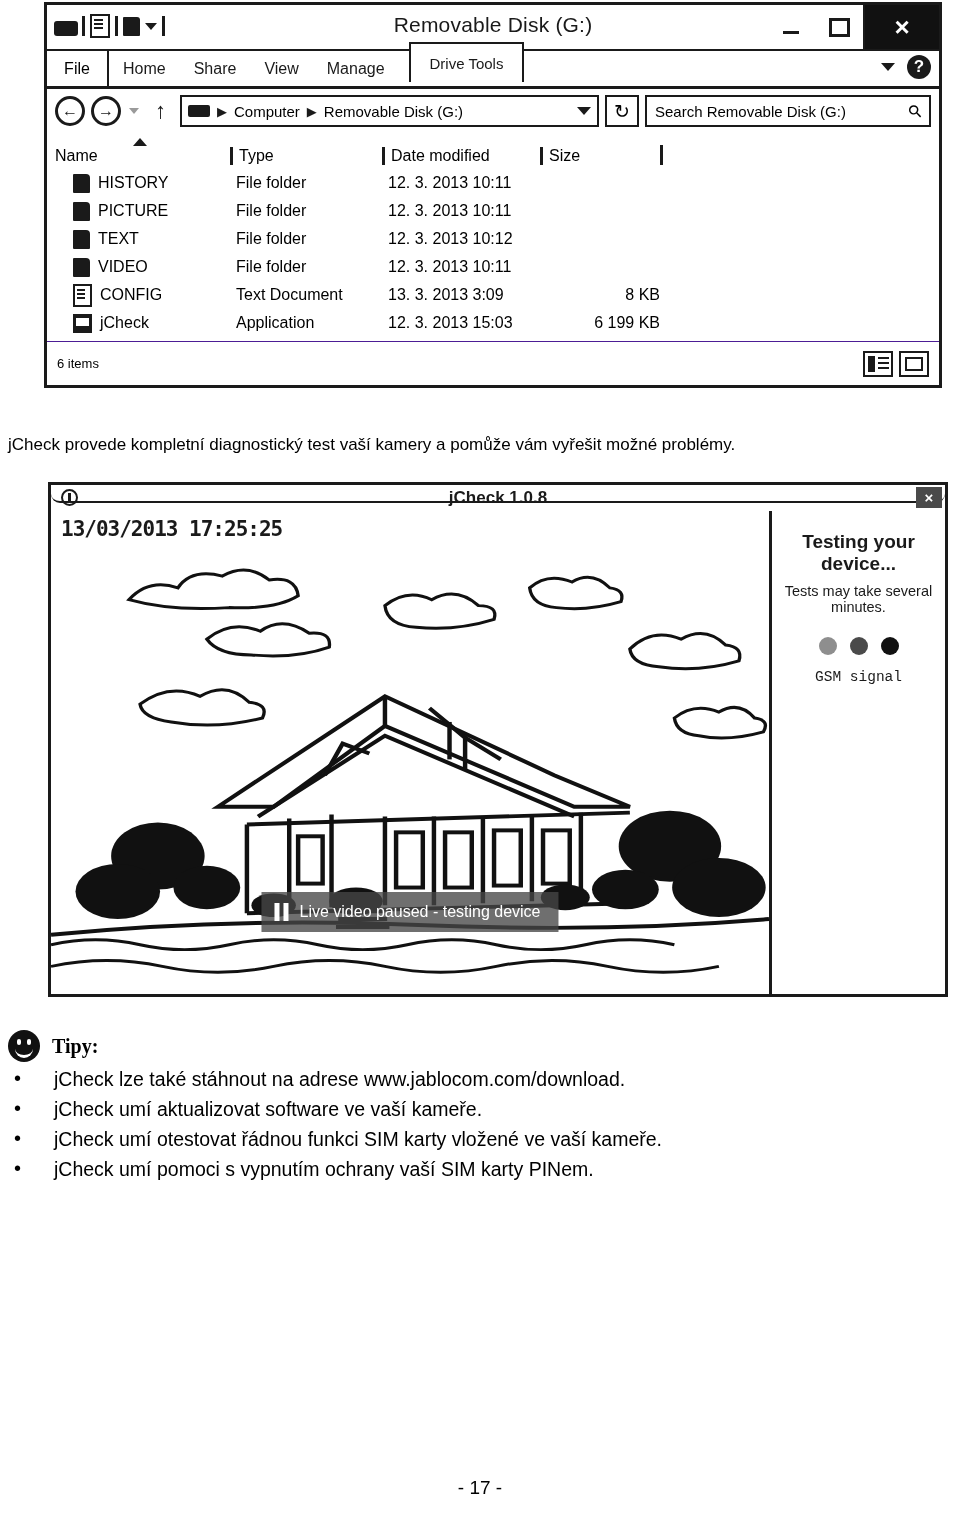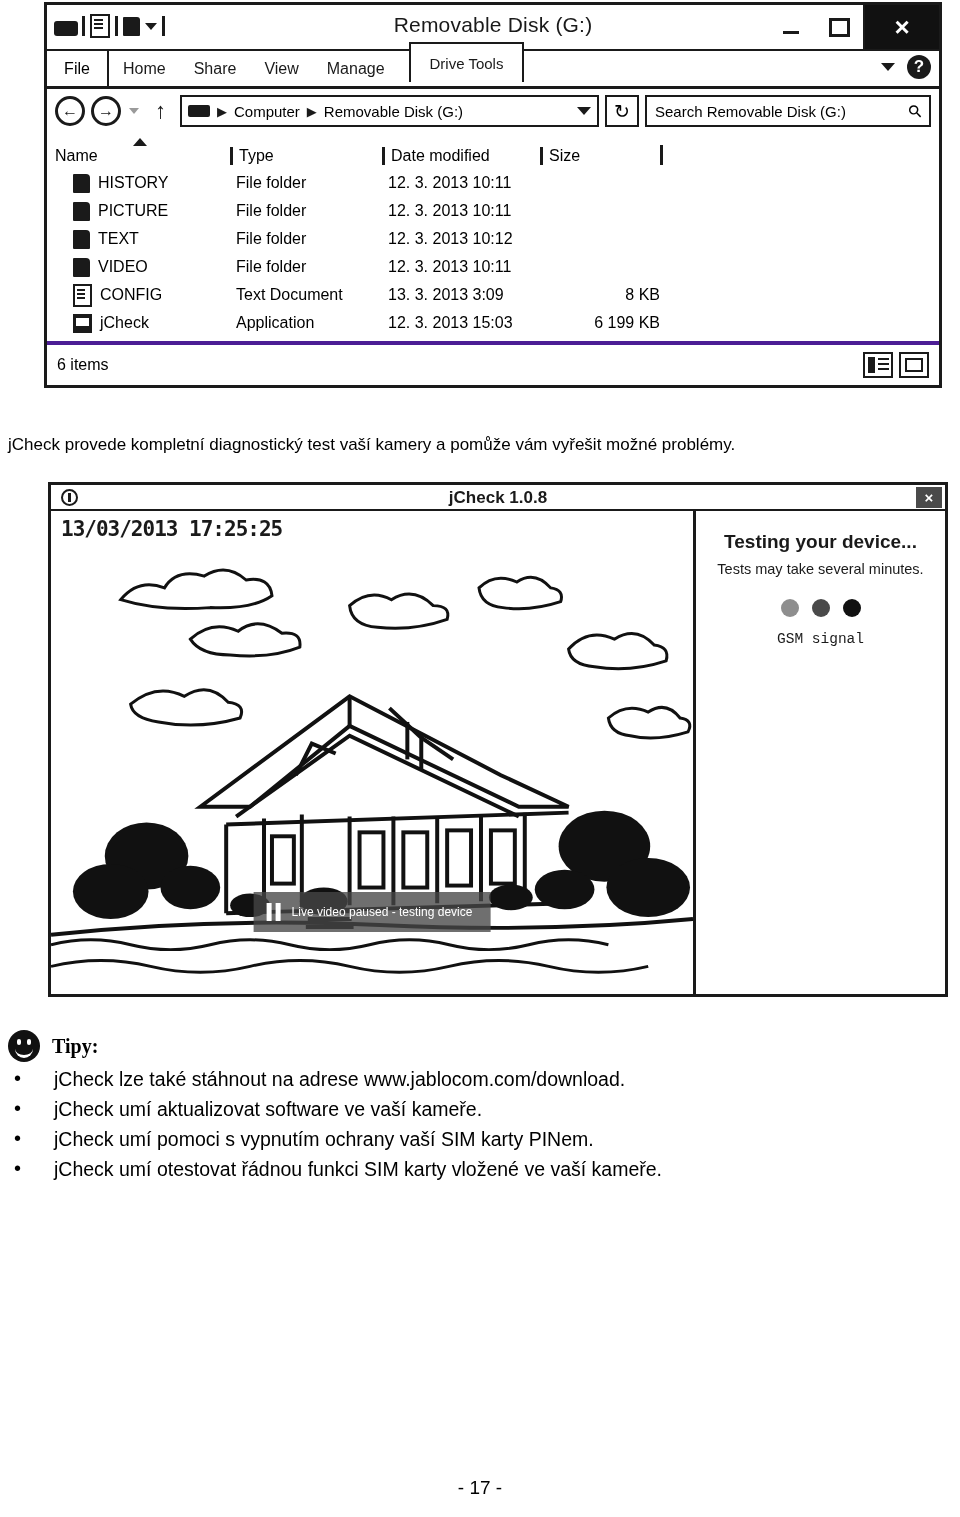--- a/index.html
+++ b/index.html
@@ -352,26 +352,26 @@
     position: absolute;
     left: 3px; top: 4px;
     width: 13px; height: 8px;
     background: #fff;
   }
 
   .exp-status {
     position: absolute;
     left: 0; right: 0; bottom: 0;
     height: 44px;
-    border-top: 4px solid #4c1d95;
+    border-top: 1px solid #4c1d95;
     display: flex;
     align-items: center;
     padding: 12px 10px;
     box-sizing: border-box;
-    font-size: 16px;
+    font-size: 13px;
   }
   .status-views {
     margin-left: auto;
     display: flex;
     gap: 6px;
     align-items: center;
   }
   .view-btn {
     width: 30px; height: 26px;
     border: 2px solid #1a1a1a;
@@ -420,23 +420,24 @@
     left: 48px;
     top: 482px;
     width: 900px;
     height: 515px;
     border: 3px solid #1a1a1a;
     box-sizing: border-box;
     background: #fff;
   }
   .jc-titlebar {
     position: relative;
-    height: 26px;
+    height: 18px;
     border-bottom: 2px solid #1a1a1a;
     box-sizing: border-box;
+    border-radius: 12px;
   }
   .jc-logo {
     position: absolute;
     left: 10px; top: 4px;
     width: 17px; height: 17px;
     border: 2px solid #1a1a1a;
     border-radius: 50%;
     box-sizing: border-box;
   }
   .jc-logo:after {
@@ -466,21 +467,21 @@
     align-items: center;
     justify-content: center;
   }
   .jc-body {
     position: absolute;
     left: 0; right: 0; top: 26px; bottom: 0;
     display: flex;
   }
   .jc-video {
     position: relative;
-    width: 645px;
+    width: 721px;
     border-right: 3px solid #1a1a1a;
     box-sizing: border-box;
     background: #ffffff;
     overflow: hidden;
   }
   .jc-timestamp {
     position: absolute;
     left: 10px; top: 6px;
     font-size: 21px;
     font-family: "DejaVu Sans Mono", monospace;
@@ -498,21 +499,21 @@
     left: 50%;
     transform: translateX(-50%);
     bottom: 62px;
     height: 40px;
     background: rgba(70,70,70,0.78);
     color: #fff;
     display: flex;
     align-items: center;
     gap: 10px;
     padding: 0 18px 0 12px;
-    font-size: 12px;
+    font-size: 16px;
     z-index: 5;
   }
   .pause-ico {
     width: 16px; height: 18px;
     position: relative;
   }
   .pause-ico:before, .pause-ico:after {
     content: "";
     position: absolute;
     top: 0;
@@ -859,18 +860,18 @@
     <span class="smiley">
       <span class="eye l"></span>
         <span class="eye r"></span>
         <span class="mouth"></span>
     </span>
     <span class="tips-title">Tipy:</span>
   </div>
   <ul class="tips-list">
     <li>jCheck lze také stáhnout na adrese www.jablocom.com/download.</li>
     <li>jCheck umí aktualizovat software ve vaší kameře.</li>
+    <li>jCheck umí otestovat řádnou funkci SIM karty vložené ve vaší kameře.</li>
     <li>jCheck umí pomoci s vypnutím ochrany vaší SIM karty PINem.</li>
-    <li>jCheck umí otestovat řádnou funkci SIM karty vložené ve vaší kameře.</li>
   </ul>
 </div>
 
 <div class="pagenum">- 17 -</div>
 
 </body></html>

